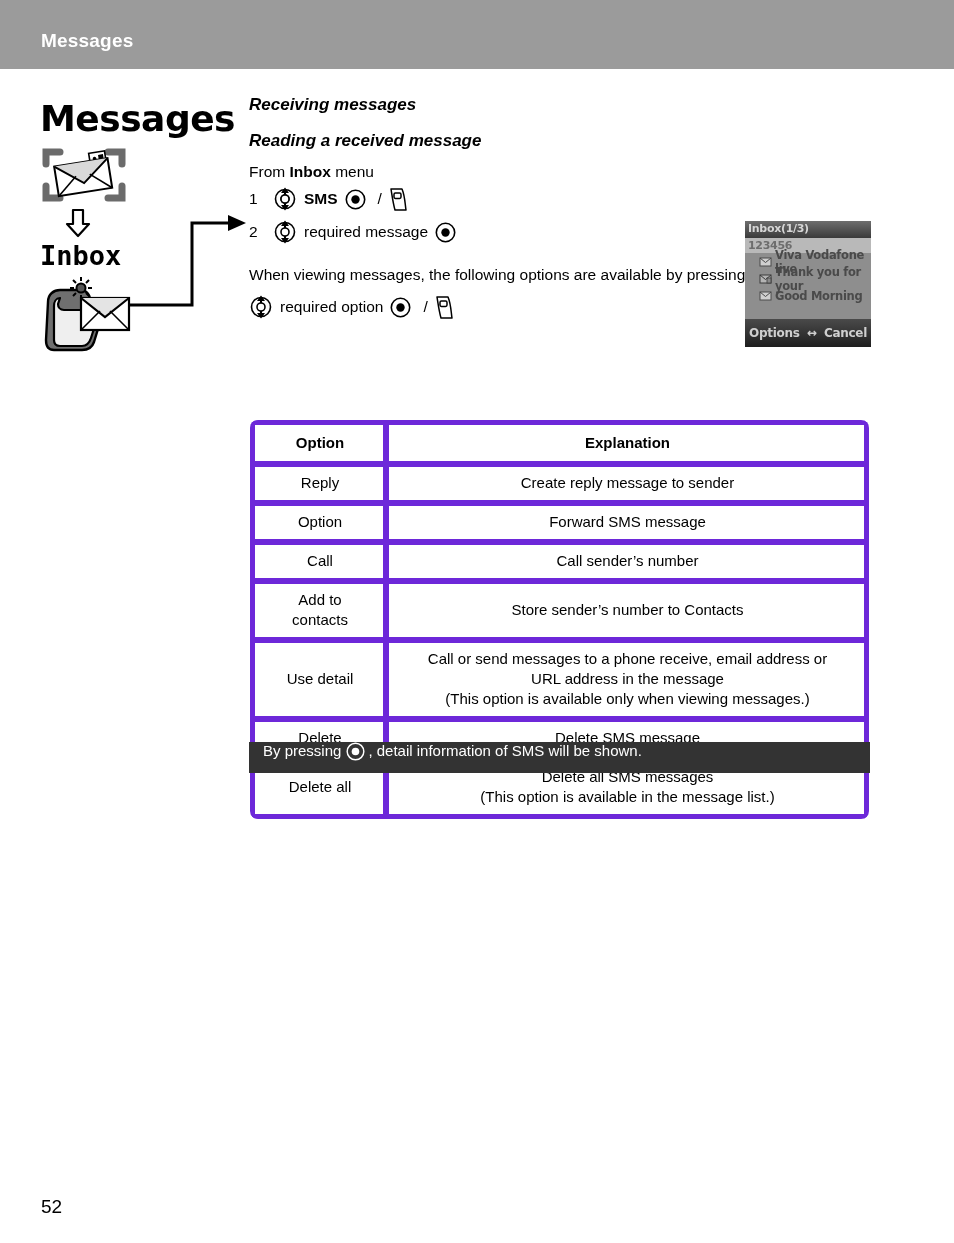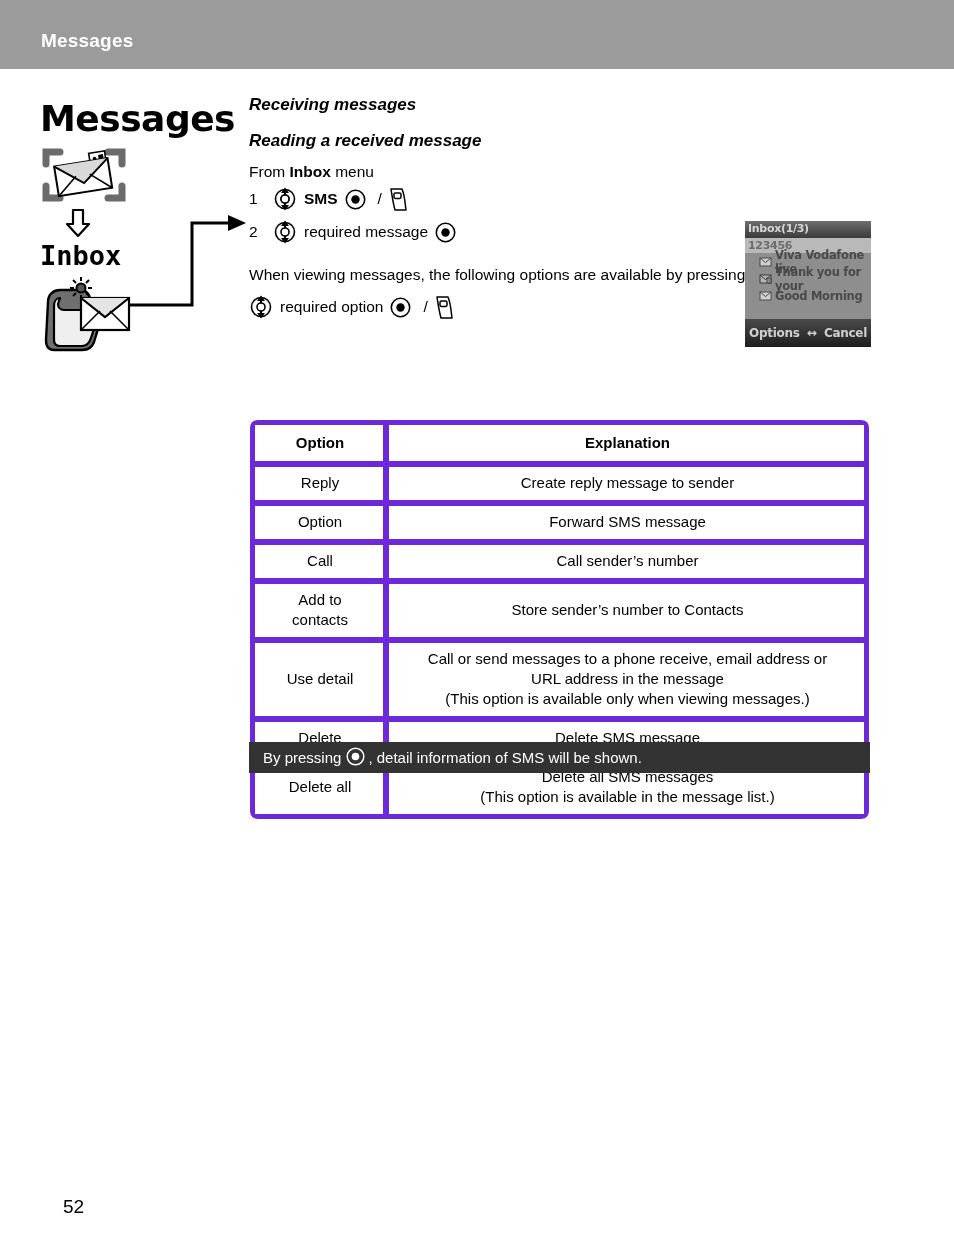--- a/index.html
+++ b/index.html
@@ -200,33 +200,31 @@
   .note-bar {
     position: absolute;
     left: 249px;
     top: 742px;
     width: 621px;
     height: 31px;
     background: #333333;
     color: #ffffff;
     font-size: 15px;
     display: flex;
-    align-items: center;
     padding-left: 14px;
     box-sizing: border-box;
   }
   .note-bar .inline-icon { margin: 0 3px 0 5px; }
 
   
   .folio {
     position: absolute;
     left: 41px;
     top: 1196px;
     font-size: 19px;
-    margin-left: 22px;
   }
 </style>
 </head>
 <body>
 
 <div class="page-header">
   <div class="page-header-title">Messages</div>
 </div>
 
 <div class="side-col">

